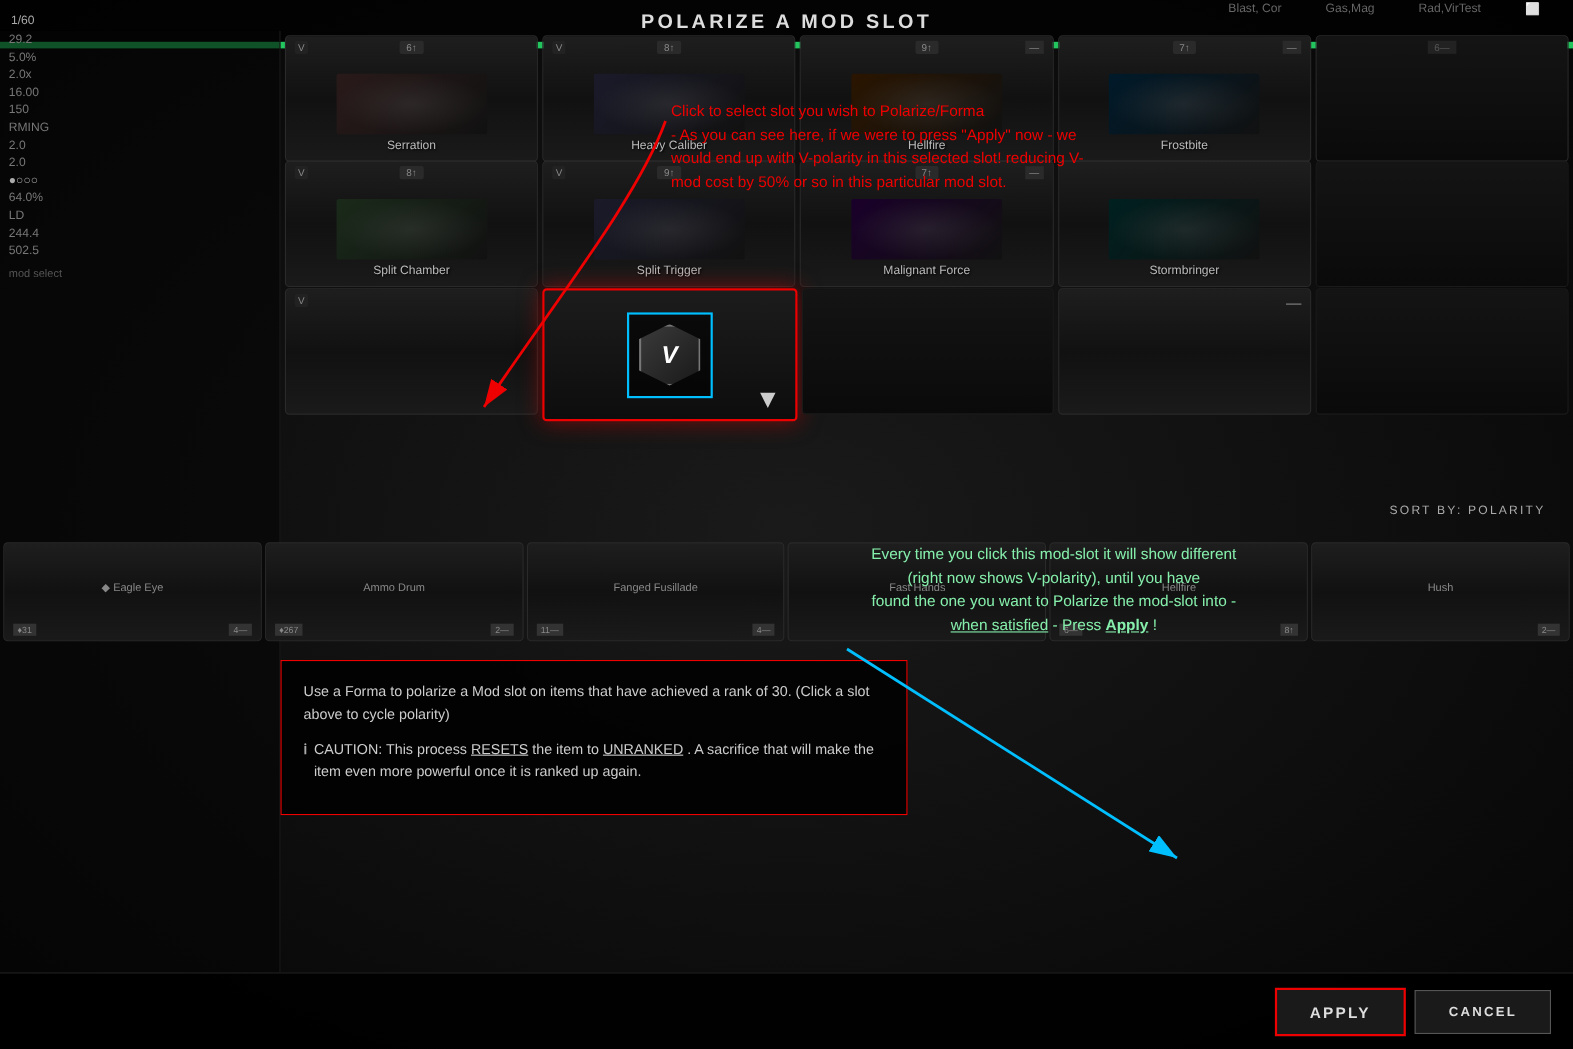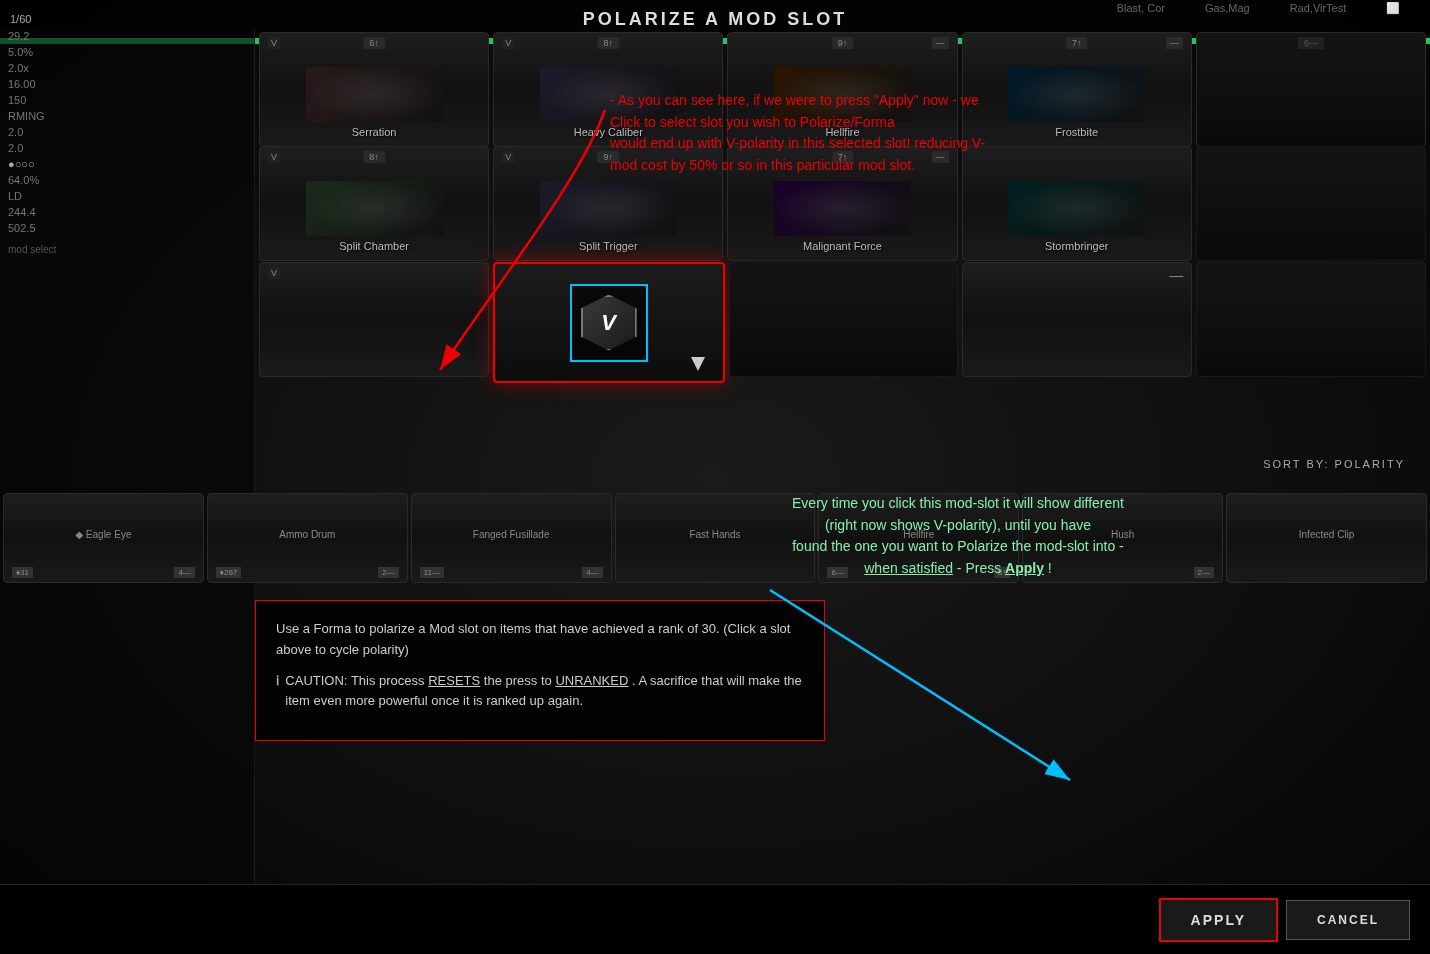--- a/index.html
+++ b/index.html
@@ -407,45 +407,40 @@
     </div>
   </div>
 
   <div class="mod-card" style="flex:1;cursor:pointer;height:90px;">
     <span style="position:absolute;bottom:4px;right:8px;background:#333;color:#888;font-size:8px;padding:1px 4px;">2—</span>
     <div style="flex:1;display:flex;align-items:center;justify-content:center;">
       <span style="font-size:10px;color:#888;">Hush</span>
     </div>
   </div>
 
-  <div class="mod-card" style="flex:1;cursor:pointer;height:90px;">
-    <div style="flex:1;display:flex;align-items:center;justify-content:center;">
-      <span style="font-size:10px;color:#888;">Infected Clip</span>
-    </div>
-  </div>
 </div>
 
 <div class="info-box">
   <p>Use a Forma to polarize a Mod slot on items that have achieved a rank of 30. (Click a slot above to cycle polarity)</p>
   <div class="caution">
     <span class="info-icon">ℹ</span>
     <p>
       <span>CAUTION:</span>
       <span> This process </span>
       <span class="underline">RESETS</span>
-      <span> the press to </span>
+      <span> the item to </span>
       <span class="underline">UNRANKED</span>
       <span>. A sacrifice that will make the item even more powerful once it is ranked up again.</span>
     </p>
   </div>
 </div>
 
 <div style="position:absolute;top:90px;left:610px;width:620px;font-size:14px;color:#e00;line-height:1.55;">
+  <div>Click to select slot you wish to Polarize/Forma</div>
   <div>- As you can see here, if we were to press "Apply" now - we</div>
-  <div>Click to select slot you wish to Polarize/Forma</div>
   <div>would end up with V-polarity in this selected slot! reducing V-</div>
   <div>mod cost by 50% or so in this particular mod slot.</div>
 </div>
 
 <div style="position:absolute;top:493px;left:683px;width:550px;font-size:14px;color:#86efac;line-height:1.55;text-align:center;">
   <div>Every time you click this mod-slot it will show different</div>
   <div style="">
     <span>(</span><span>right now shows V-polarity</span><span>)</span><span>, until you have</span>
   </div>
   <div>found the one you want to Polarize the mod-slot into -</div>

